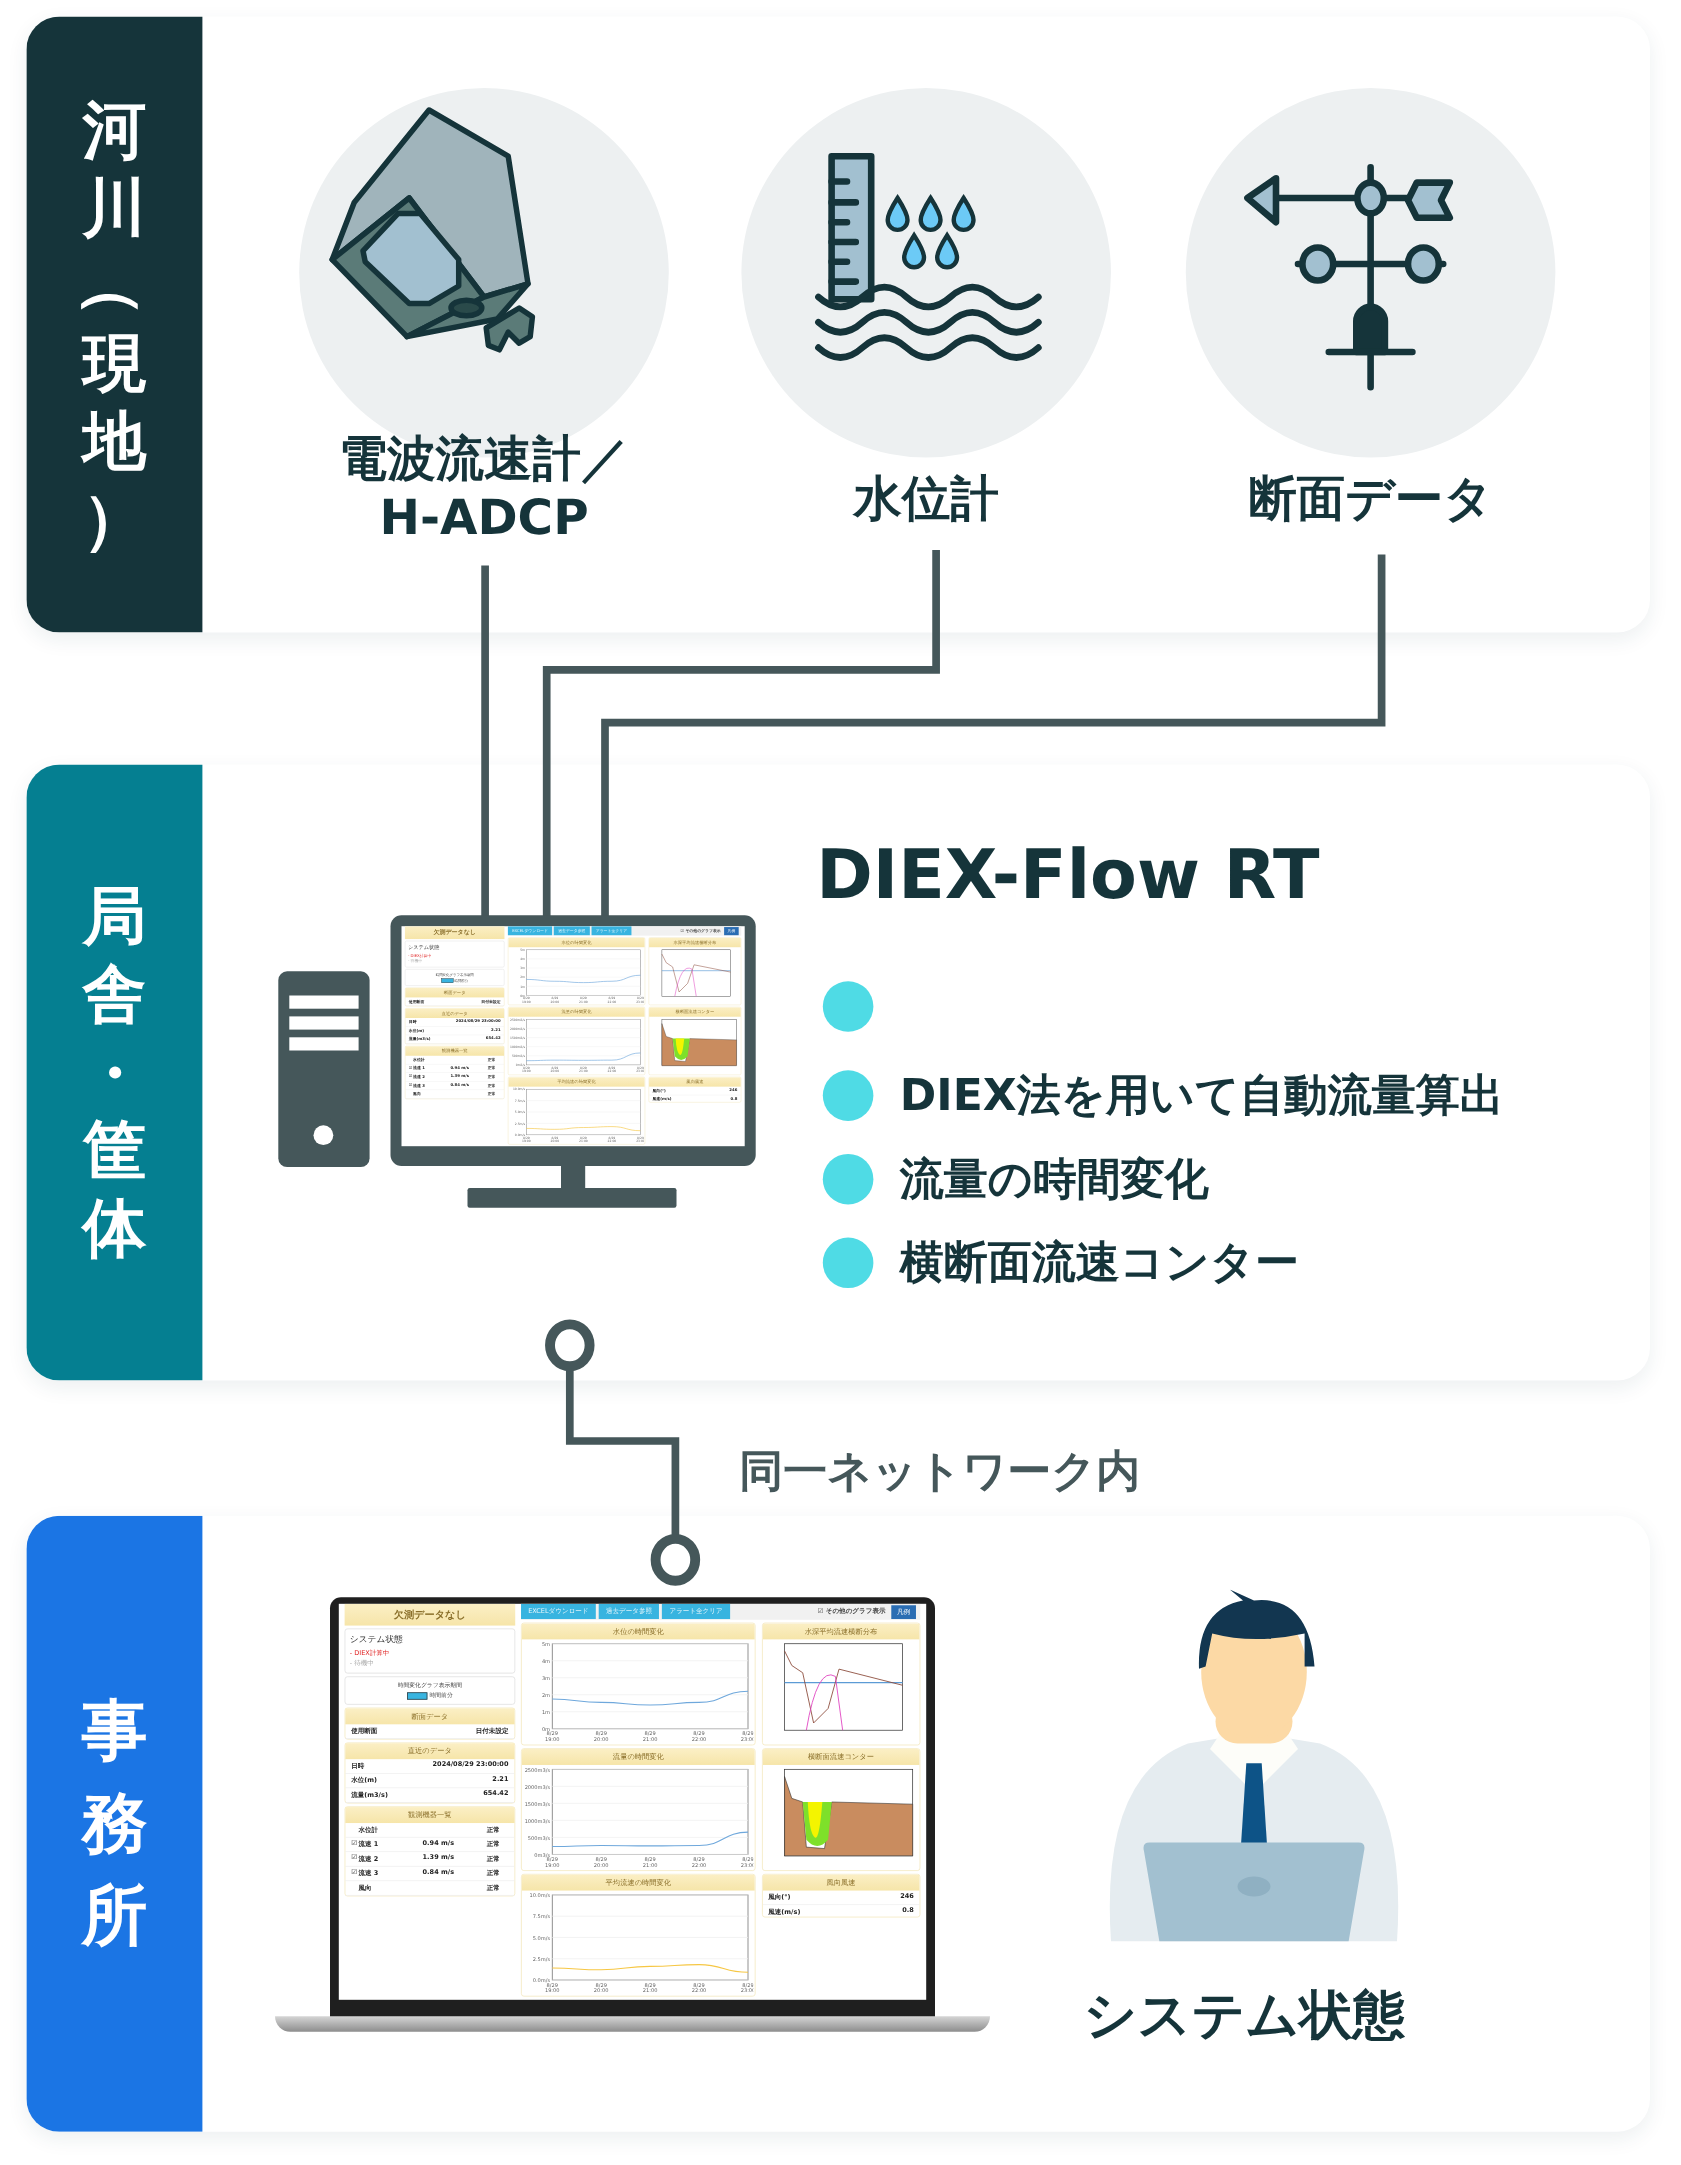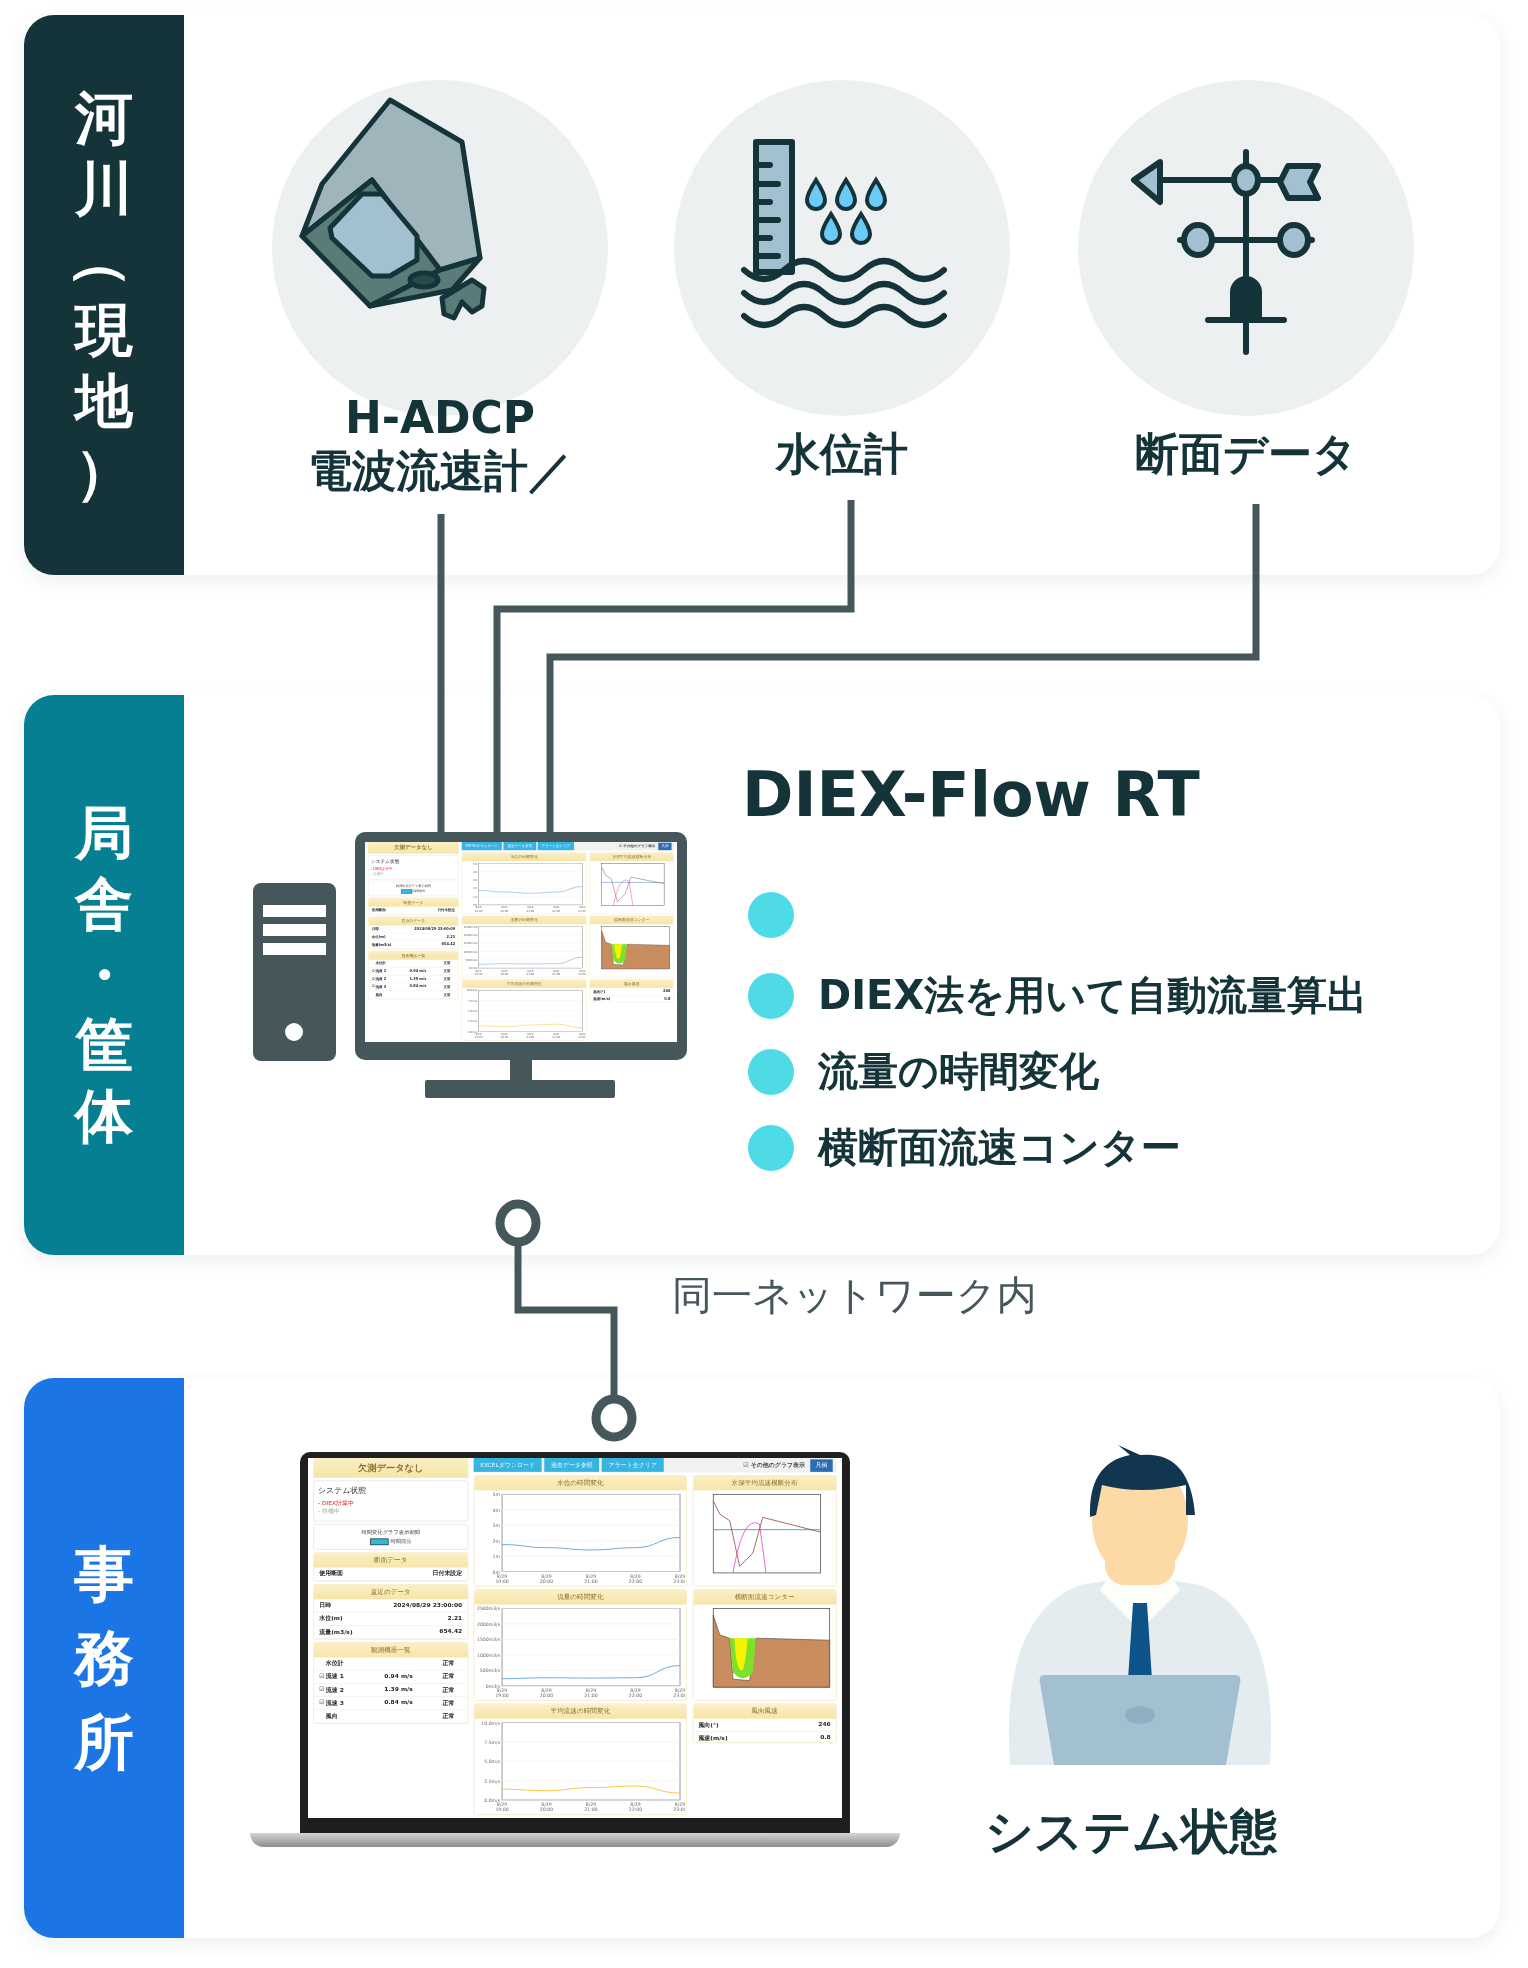--- a/index.html
+++ b/index.html
@@ -12,21 +12,21 @@
 #p2{top:695px;height:560px}
 #p2 .side{background:#057f91}
 #p3{top:1378px;height:560px}
 #p3 .side{background:#1b75e4}
 .circle{position:absolute;width:336px;height:336px;border-radius:50%;background:#edf0f1}
 .dev-label{position:absolute;text-align:center;font-weight:bold;font-size:44px;color:#15343a;line-height:1.2}
 .lines{position:absolute;left:0;top:0;pointer-events:none}
 .title{position:absolute;left:742px;top:758px;font-size:62px;font-weight:bold;color:#15343a}
 .feat{position:absolute;left:748px;display:flex;align-items:center;font-size:40px;font-weight:bold;color:#15343a}
 .feat .dot{width:46px;height:46px;border-radius:50%;background:#4fdbe5;margin-right:24px}
-.net-label{position:absolute;left:672px;top:1268px;font-size:40px;font-weight:normal;color:#45575a}
+.net-label{position:absolute;left:672px;top:1310px;font-size:40px;font-weight:bold;color:#45575a}
 .browse{position:absolute;left:985px;top:1800px;font-size:48px;font-weight:bold;color:#15343a}
 
 .ui{position:absolute;background:#fff;overflow:hidden;font-size:9px;color:#444}
 </style>
 </head>
 <body>
 
 <div class="panel" id="p1">
   <div class="side">
     <span>河</span>
@@ -62,22 +62,22 @@
       <path d="M118 20 L190 62 L208 178 L168 190 L100 100 L30 156 L50 104 Z" fill="#a0b4bb"></path>
       <path d="M30 156 L100 100 L168 190 L98 226 Z" fill="#5b7b78"></path>
       <path d="M58 148 L90 114 L110 114 L145 156 L145 180 L118 196 L100 196 L60 158 Z" fill="#a2c0d0"></path>
       <path d="M98 226 L168 190 L208 178 L180 210 Z" fill="#5b7b78"></path>
       <ellipse cx="152" cy="200" rx="14" ry="7" fill="#2a4a4a"></ellipse>
       <path d="M170 218 L200 200 L212 208 L210 226 L200 232 L190 222 L182 238 L172 234 Z" fill="#5b7b78"></path>
     </g>
   </svg>
 </div>
 <div class="dev-label" style="left:272px;top:392px;width:336px">
+  <div>電波流速計／</div>
   <div>H-ADCP</div>
-  <div>電波流速計／</div>
 </div>
 
 <div class="circle" style="left:674px;top:80px">
   <svg width="336" height="336" viewBox="0 0 336 336">
     <g stroke="#15343a" stroke-width="6" stroke-linecap="round" stroke-linejoin="round">
       <rect x="82" y="62" width="36" height="130" fill="#a2c0d0"></rect>
       <path d="M82 85 h14 M82 104 h22 M82 122 h14 M82 140 h22 M82 158 h14 M82 176 h22" fill="none"></path>
       <path d="M70 190 q20 18 40 0 t40 0 t40 0 t40 0 t40 0" fill="none"></path>
       <path d="M70 213 q20 18 40 0 t40 0 t40 0 t40 0 t40 0" fill="none"></path>
       <path d="M70 236 q20 18 40 0 t40 0 t40 0 t40 0 t40 0" fill="none"></path>

